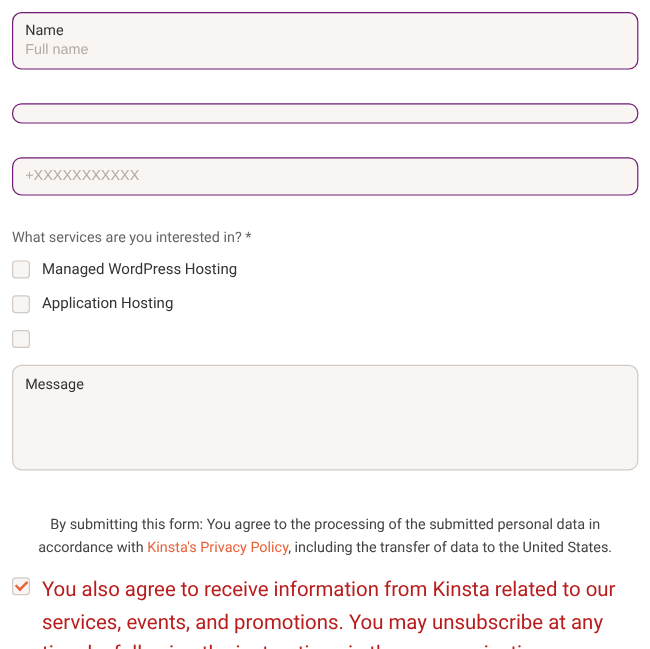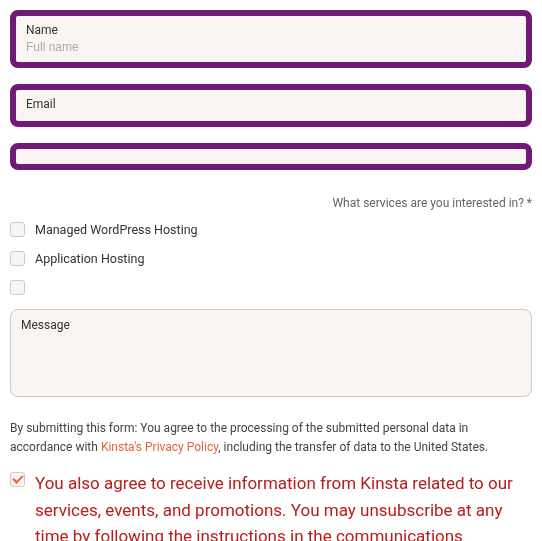--- a/index.html
+++ b/index.html
@@ -11,24 +11,24 @@
       font-family: -apple-system, BlinkMacSystemFont, "Segoe UI", Roboto, Helvetica, Arial, sans-serif;
       background: #fff;
       width: 542px;
       padding: 10px;
       font-size: 13px;
       color: #333;
       border-radius: 12px;
     }
     .form-field {
       background: #f8f5f3;
-      border: 6px solid #701a75;
+      border: 1px solid #701a75;
       border-radius: 8px;
       padding: 7px 26px 8px 10px;
-      margin-bottom: 16px;
+      margin-bottom: 28px;
     }
     .field-label {
       font-size: 12px;
       color: #333;
       display: block;
       margin-bottom: 2px;
     }
     .field-label .optional {
       color: #999;
       font-weight: 400;
@@ -44,21 +44,20 @@
       padding: 0;
     }
     .field-input::placeholder {
       color: #b3aaa3;
     }
     .services-label {
       font-size: 12px;
       color: #666;
       margin-top: 26px;
       margin-bottom: 12px;
-      text-align: right;
     }
     .checkbox-row {
       display: flex;
       align-items: center;
       margin-bottom: 14px;
     }
     .checkbox-box {
       width: 15px;
       height: 15px;
       border: 1px solid #d0cac6;
@@ -82,32 +81,33 @@
     .checkbox-label {
       font-size: 12.5px;
       color: #333;
     }
     .message-field {
       background: #f8f5f3;
       border: 1px solid #d0cac6;
       border-radius: 8px;
       padding: 8px 10px;
       margin-top: 14px;
-      margin-bottom: 22px;
+      margin-bottom: 36px;
       height: 88px;
     }
     .message-label {
       font-size: 12px;
       color: #333;
     }
     .consent-text {
       font-size: 12px;
       color: #444;
       line-height: 1.55;
       margin-bottom: 14px;
+      text-align: center;
     }
     .consent-text .link {
       color: #e96138;
     }
     .agree-row {
       display: flex;
       align-items: flex-start;
       margin-bottom: 24px;
     }
     .agree-row .checkbox-box {
@@ -121,24 +121,24 @@
   </style>
 </head>
 <body>
 
 <div class="form-field">
   <label class="field-label">Name</label>
   <input class="field-input" type="text" placeholder="Full name" style="">
 </div>
 
 <div class="form-field">
-  <label class="field-label">Email</label>
 </div>
 
 <div class="form-field">
+  <input class="field-input" type="text" placeholder="+XXXXXXXXXXX" style="">
 </div>
 
 <div class="services-label">What services are you interested in? *</div>
 
 <div class="checkbox-row">
   <div class="checkbox-box"></div>
   <div class="checkbox-label">Managed WordPress Hosting</div>
 </div>
 
 <div class="checkbox-row">

